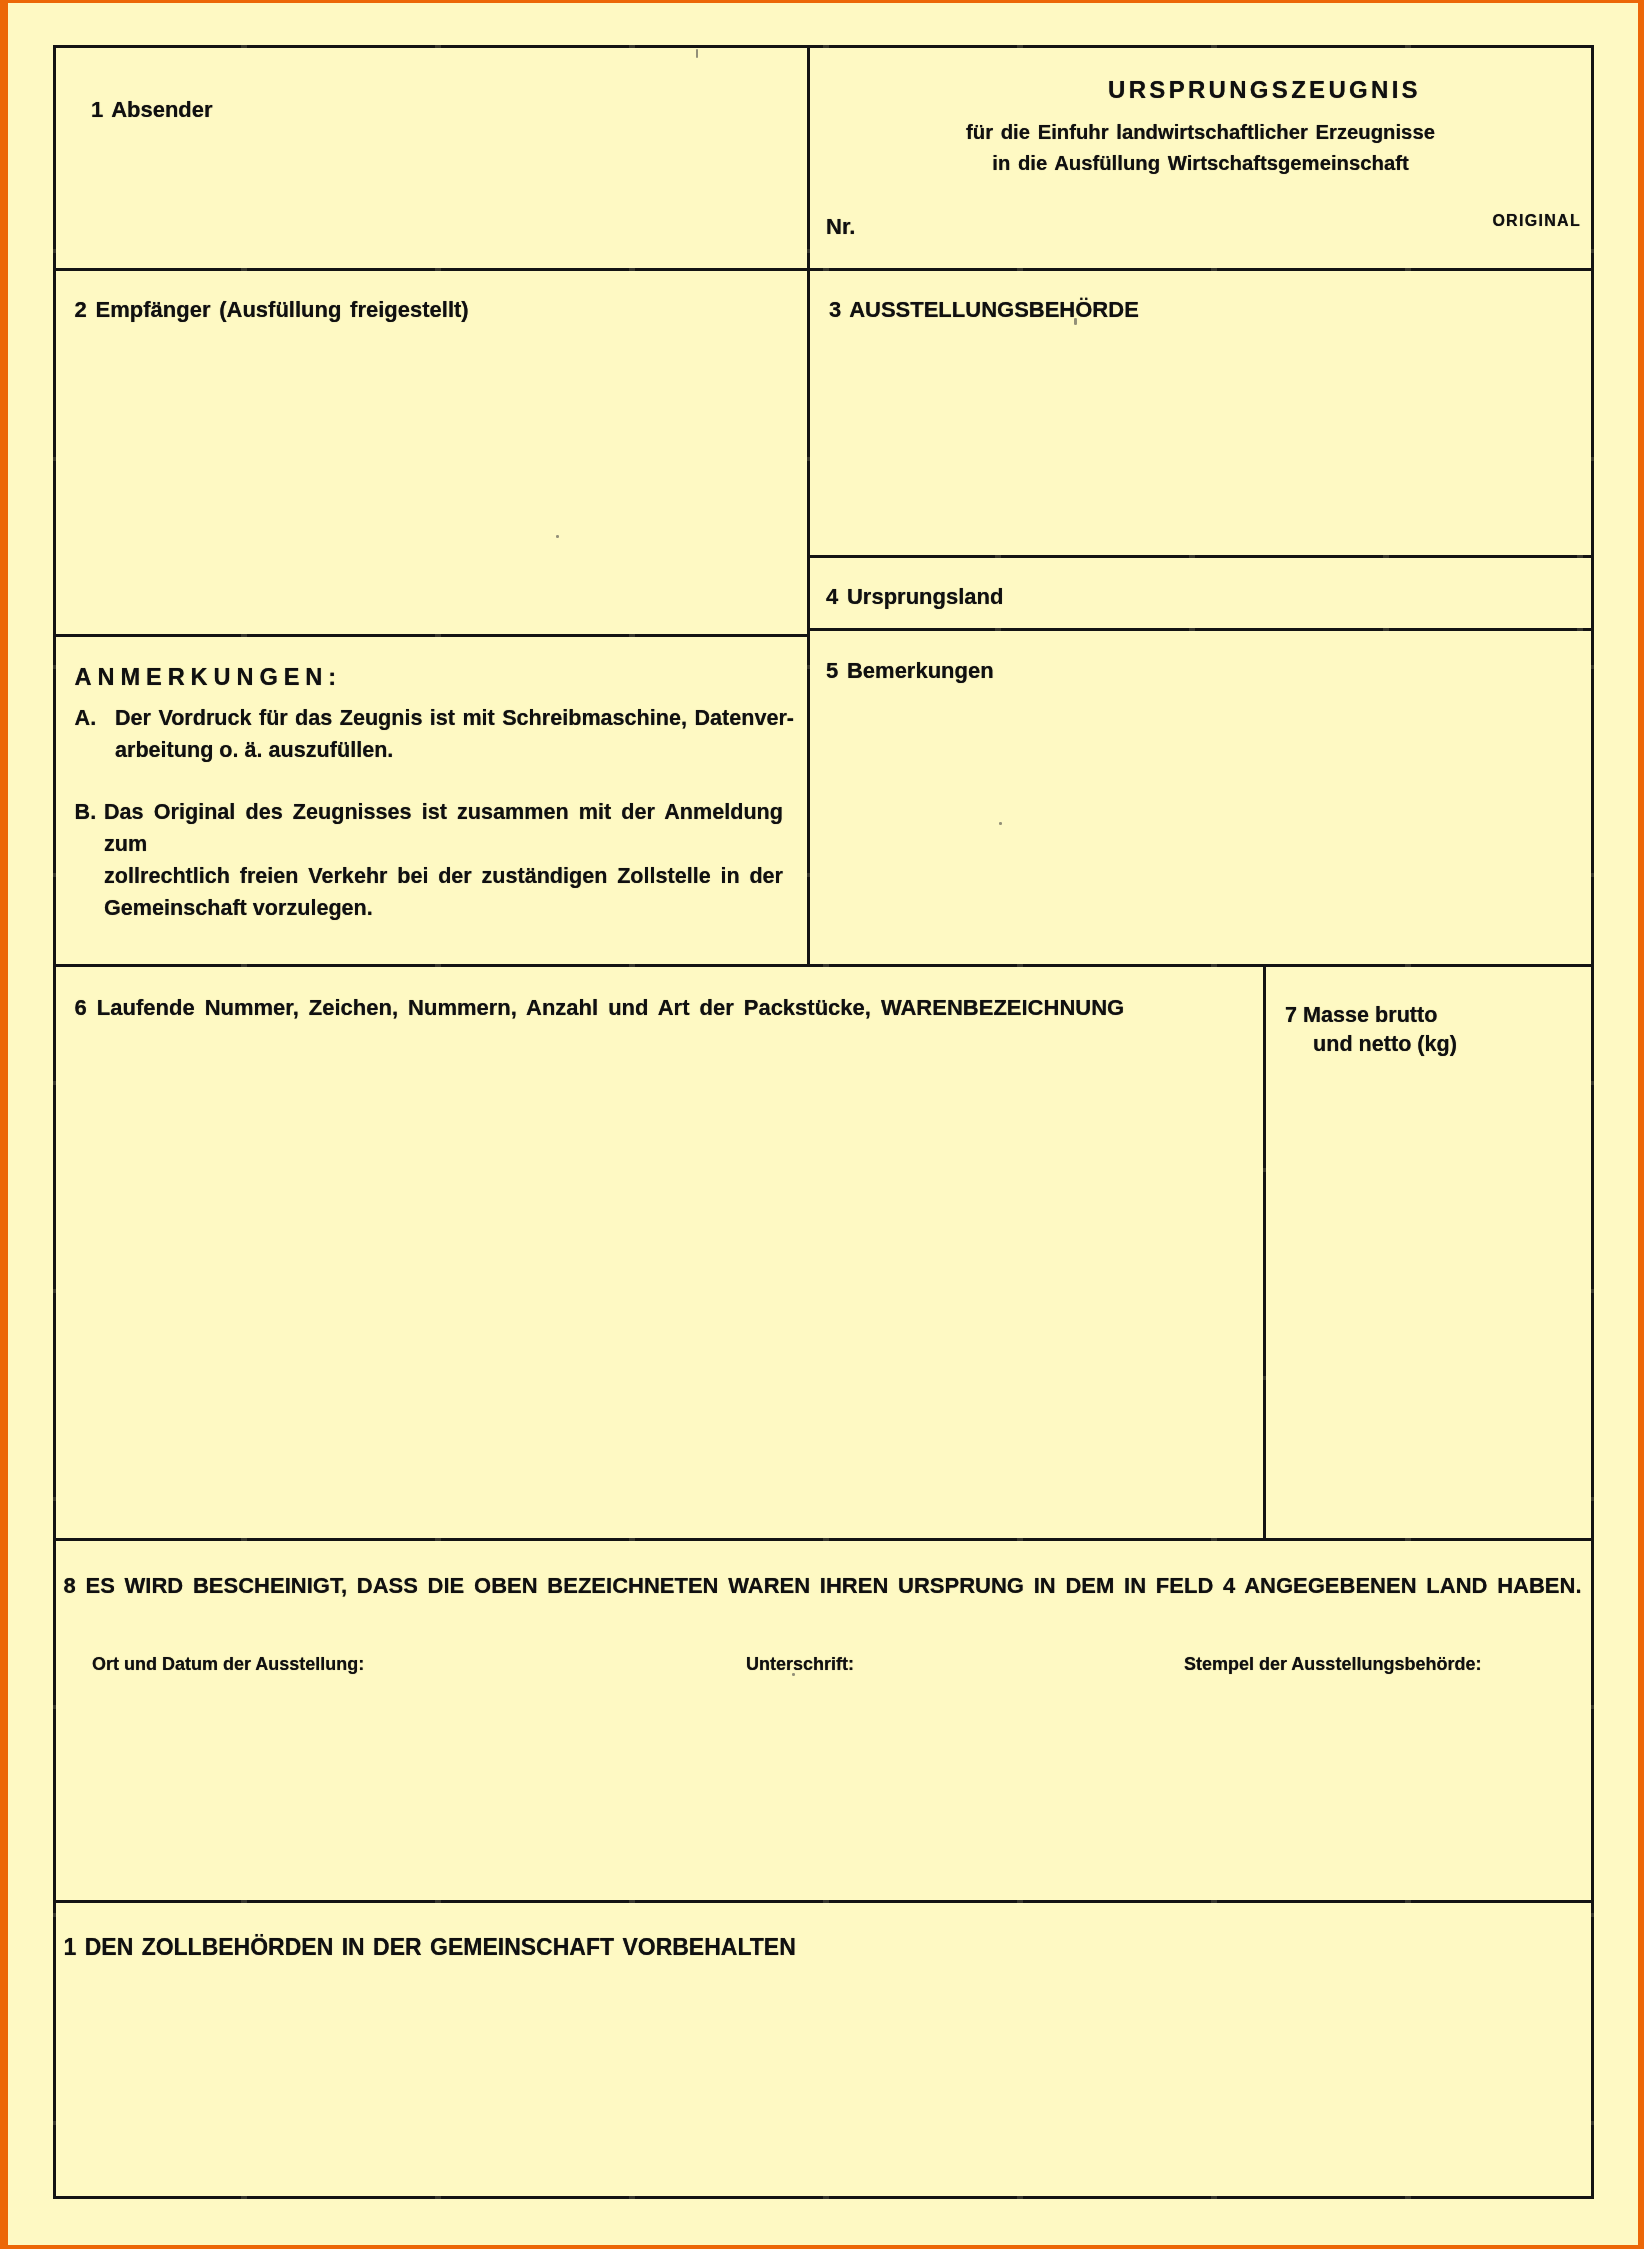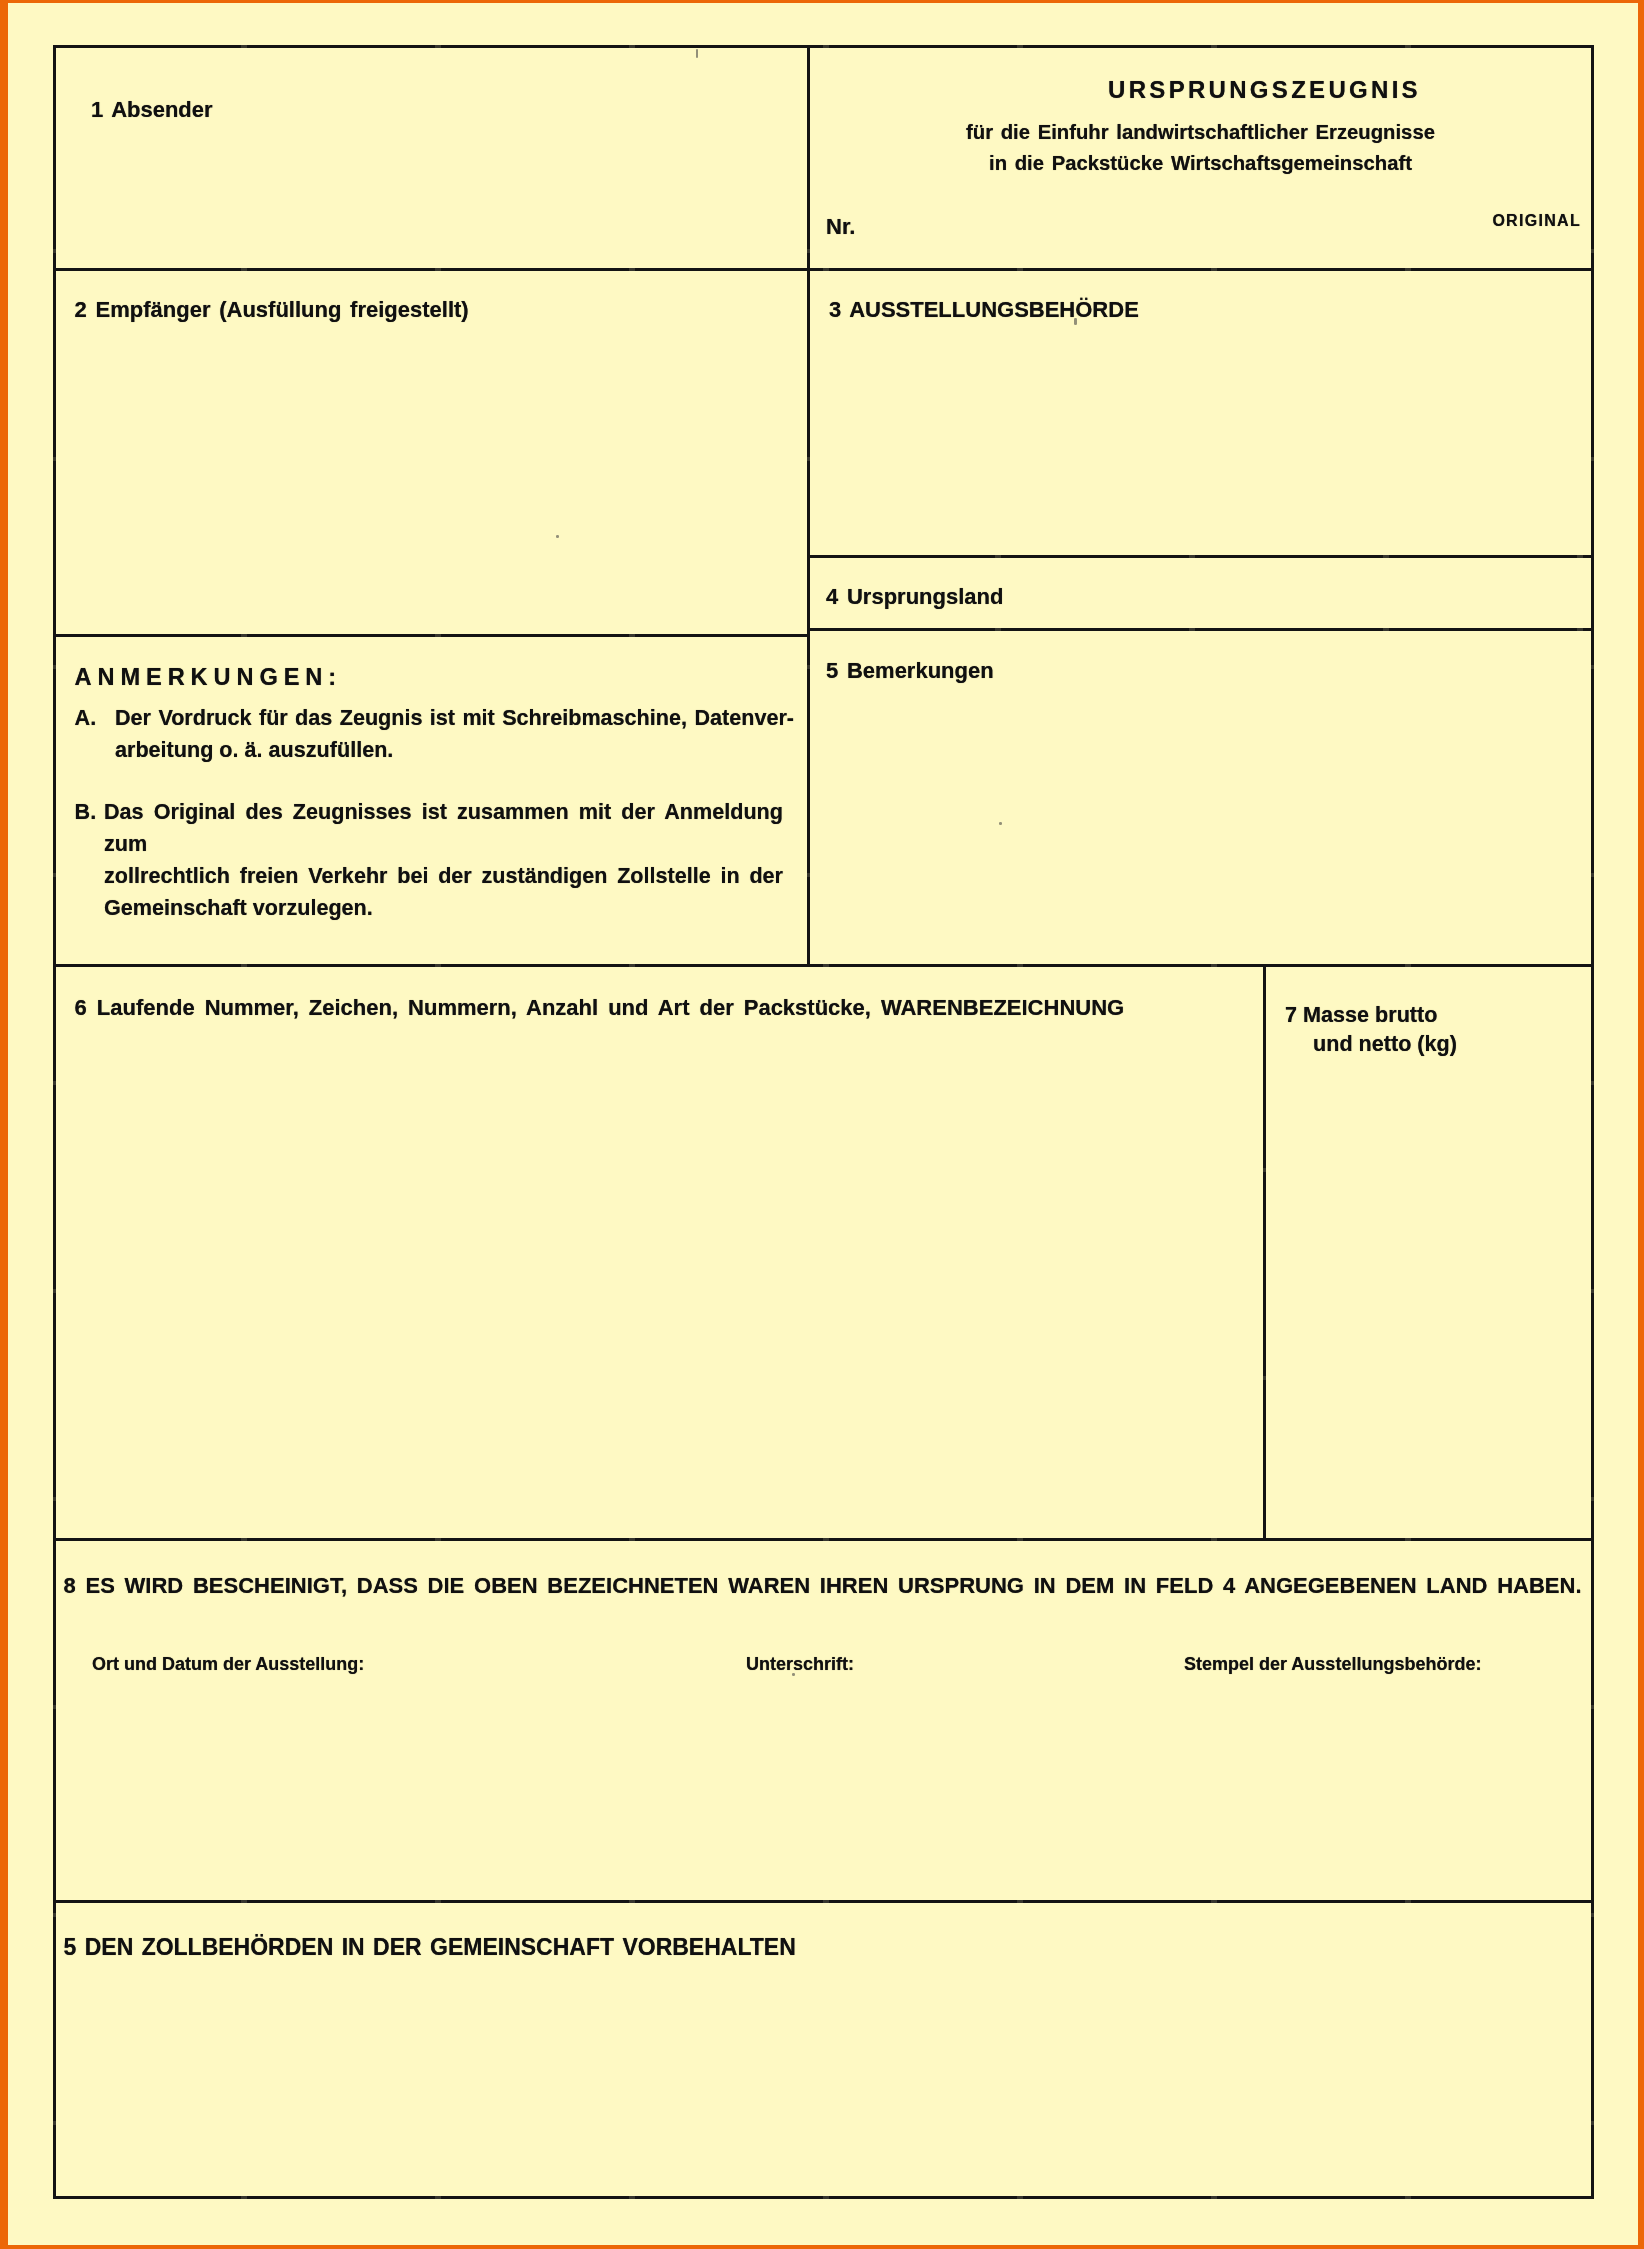--- a/index.html
+++ b/index.html
@@ -61,21 +61,21 @@
     <i class="hl" style="left:0;top:589px;width:754px"></i>
     <i class="hl" style="left:0;top:919px;width:1541px"></i>
     <i class="vl" style="left:1210px;top:919px;height:574px"></i>
     <i class="hl" style="left:0;top:1493px;width:1541px"></i>
     <i class="hl" style="left:0;top:1855px;width:1541px"></i>
 
     <div class="txt lbl" style="left:38px;top:52px">1 Absender</div>
 
     <div class="txt title" style="left:754px;top:31px;width:915px">URSPRUNGSZEUGNIS</div>
     <div class="txt subtitle" style="left:754px;top:76px;width:787px">für die Einfuhr landwirtschaftlicher Erzeugnisse</div>
-    <div class="txt subtitle" style="left:754px;top:107px;width:787px">in die Packstücke Wirtschaftsgemeinschaft</div>
+    <div class="txt subtitle" style="left:754px;top:107px;width:787px">in die Ausfüllung Wirtschaftsgemeinschaft</div>
     <div class="txt nr" style="left:773px;top:169px">Nr.</div>
     <div class="txt orig" style="right:13px;top:167px">ORIGINAL</div>
 
     <div class="txt lbl" style="left:21.6px;top:252px">2 Empfänger (Ausfüllung freigestellt)</div>
     <div class="txt lbl" style="left:776px;top:252px">3 AUSSTELLUNGSBEHÖRDE</div>
 
     <div class="txt lbl" style="left:773px;top:539px">4 Ursprungsland</div>
     <div class="txt lbl" style="left:773px;top:613px">5 Bemerkungen</div>
 
     <div class="txt anmh" style="left:21.6px;top:619px">ANMERKUNGEN:</div>
@@ -95,21 +95,21 @@
 
     <div class="txt f6" style="left:21.6px;top:950px">6 Laufende Nummer, Zeichen, Nummern, Anzahl und Art der Packstücke, WARENBEZEICHNUNG</div>
     <div class="txt f7" style="left:1232px;top:957px">7 Masse brutto</div>
     <div class="txt f7" style="left:1260px;top:986px">und netto (kg)</div>
 
     <div class="txt f8" style="left:10.5px;top:1528px;width:1518px">8 ES WIRD BESCHEINIGT, DASS DIE OBEN BEZEICHNETEN WAREN IHREN URSPRUNG IN DEM IN FELD 4 ANGEGEBENEN LAND HABEN.</div>
     <div class="txt sub8" style="left:39px;top:1609px">Ort und Datum der Ausstellung:</div>
     <div class="txt sub8" style="left:693px;top:1609px">Unterschrift:</div>
     <div class="txt sub8" style="left:1131px;top:1609px">Stempel der Ausstellungsbehörde:</div>
 
-    <div class="txt f9" style="left:10.5px;top:1889px">5 DEN ZOLLBEHÖRDEN IN DER GEMEINSCHAFT VORBEHALTEN</div>
+    <div class="txt f9" style="left:10.5px;top:1889px">1 DEN ZOLLBEHÖRDEN IN DER GEMEINSCHAFT VORBEHALTEN</div>
 
     <span class="speck" style="left:643px;top:3.9px;width:2px;height:9.2px"></span>
     <span class="speck" style="left:1021px;top:273px;width:2.6px;height:7.2px"></span>
     <span class="speck" style="left:503px;top:490px;width:3.3px;height:3.3px"></span>
     <span class="speck" style="left:946px;top:777px;width:2.6px;height:2.6px"></span>
     <span class="speck" style="left:739px;top:1628px;width:2.6px;height:2.6px"></span>
   </div>
 </div>
 
 

